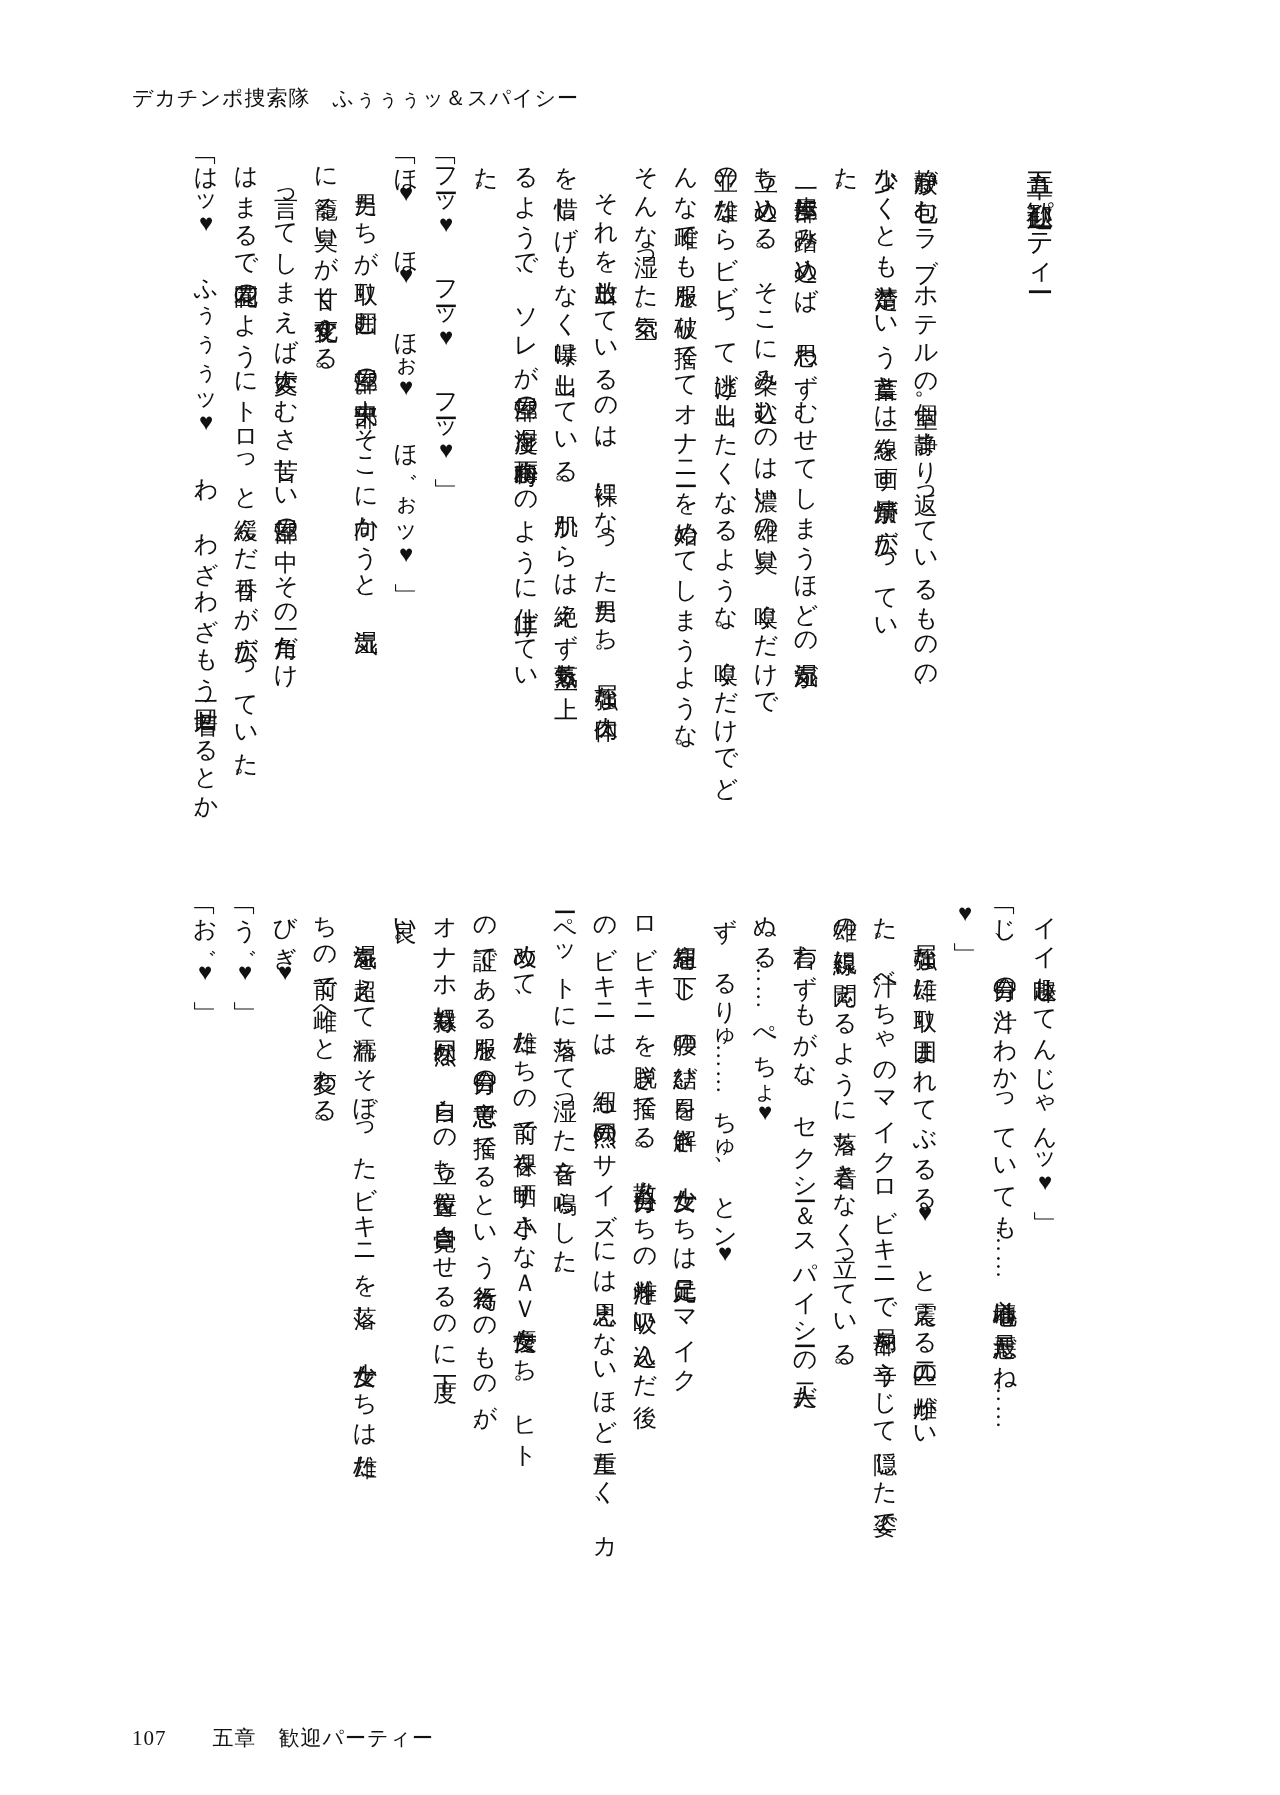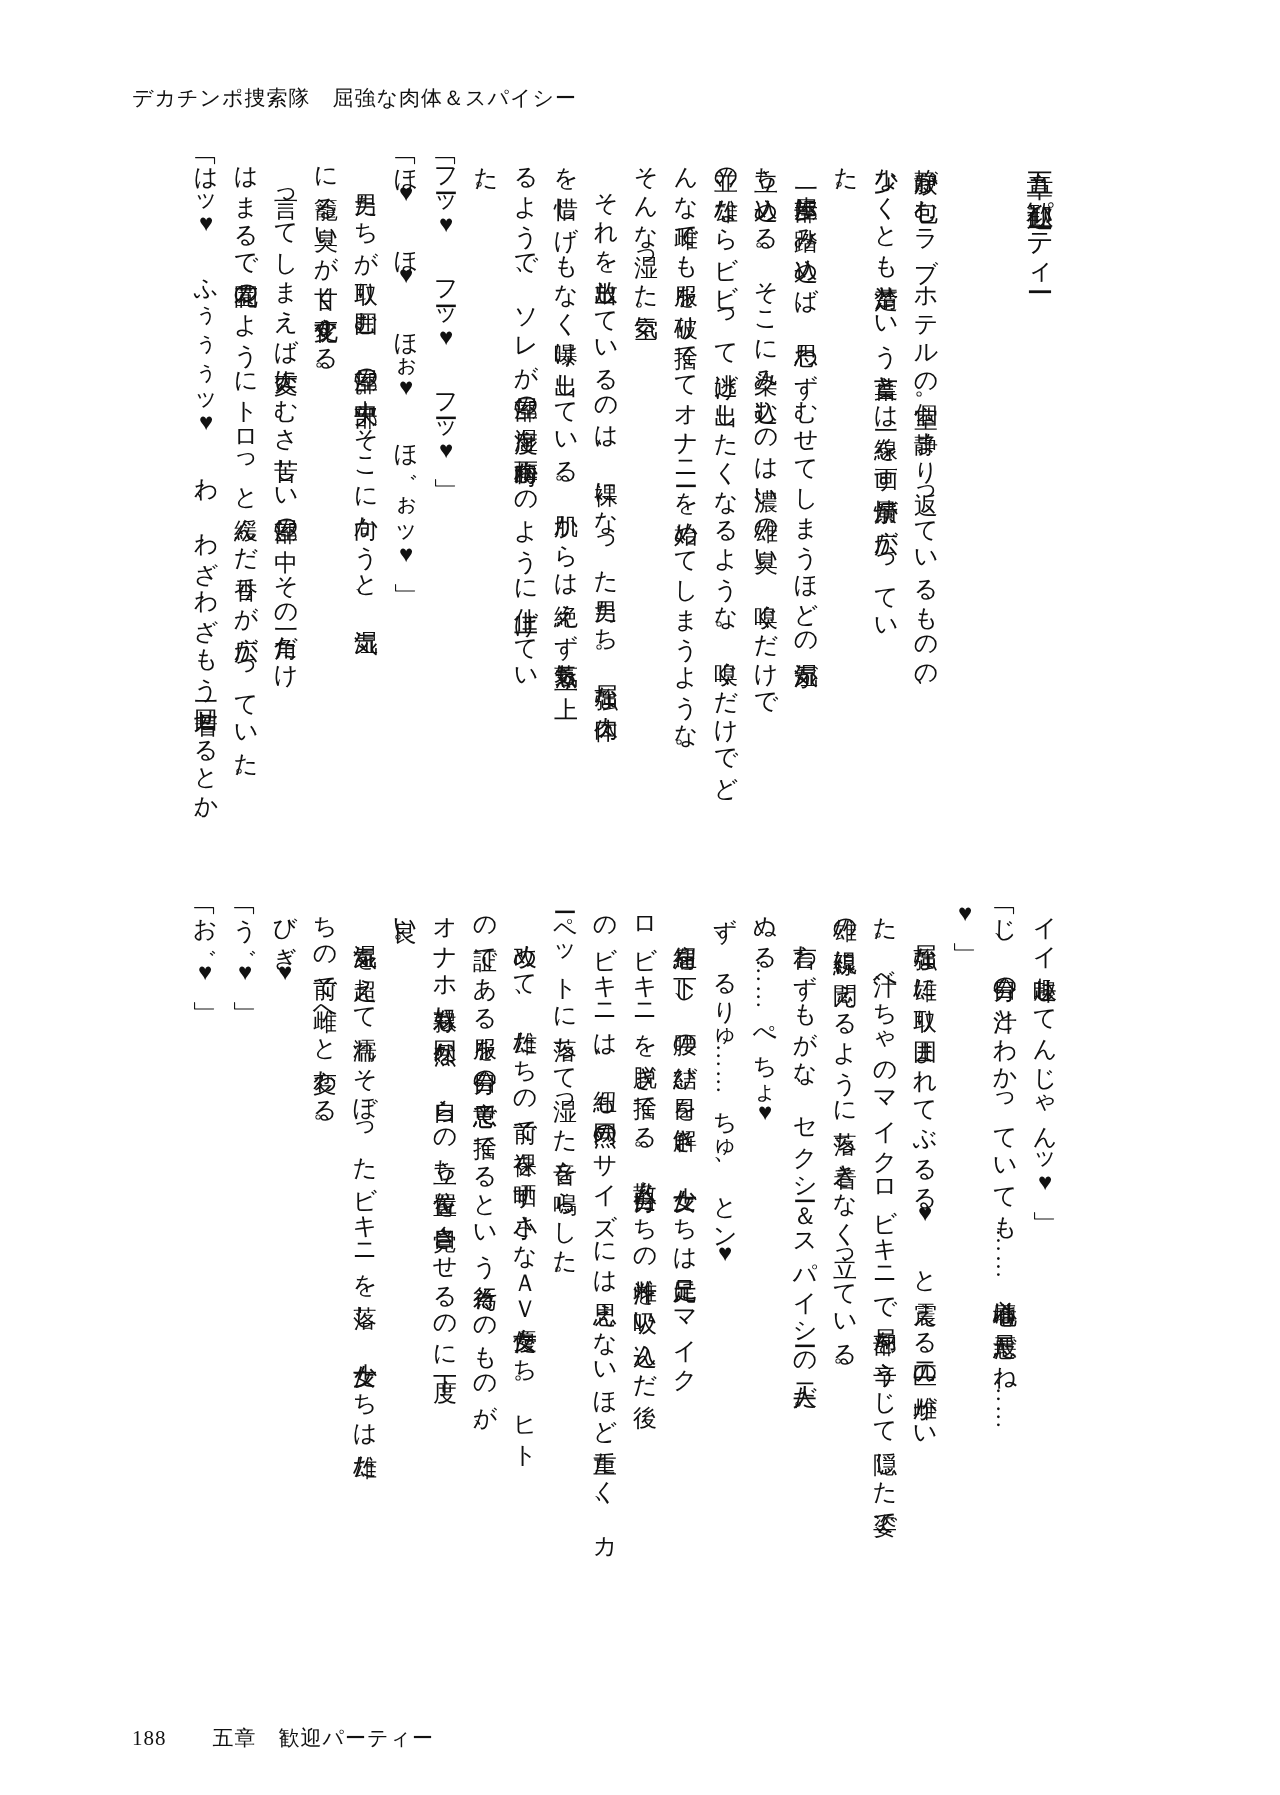--- a/index.html
+++ b/index.html
@@ -69,21 +69,21 @@
     font-size: 21px;
     letter-spacing: 1px;
     white-space: pre;
   }
 </style>
 </head>
 <body>
 
 <div class="page">
 
-  <div class="running-header">デカチンポ捜索隊　屈強な肉体＆スパイシー</div>
+  <div class="running-header">デカチンポ捜索隊　ふぅぅぅッ＆スパイシー</div>
 
   <div class="tier tier-upper">
     <div class="chapter-title">五章　歓迎パーティー</div>
     <div class="lines">
         <div class="vline">静寂が包むラブホテルの個室。静まり返っているものの、</div>
         <div class="vline">少なくとも清楚という言葉とは一線を画す情景が広がってい</div>
         <div class="vline">た。</div>
         <div class="vline">　一歩部屋に踏み込めば、思わずむせてしまうほどの湿気が</div>
         <div class="vline">立ち込める。そこに染み込むのは濃い雄の臭い。嗅ぐだけで</div>
         <div class="vline">並の雄ならビビって逃げ出したくなるような。嗅ぐだけでど</div>
@@ -124,17 +124,17 @@
         <div class="vline">良い。</div>
         <div class="vline">　湿気を超えて濡れそぼったビキニを落し、少女たちは雄た</div>
         <div class="vline">ちの前で雌へと変わる。</div>
         <div class="vline">びぎ♥</div>
         <div class="vline">「う゛♥」</div>
         <div class="vline">「お゛♥」</div>
       </div>
   </div>
 
   <div class="page-footer">
-    <span>188</span>
+    <span>107</span>
     <span>五章　歓迎パーティー</span>
   </div>
 
 </div>
 
 </body></html>

